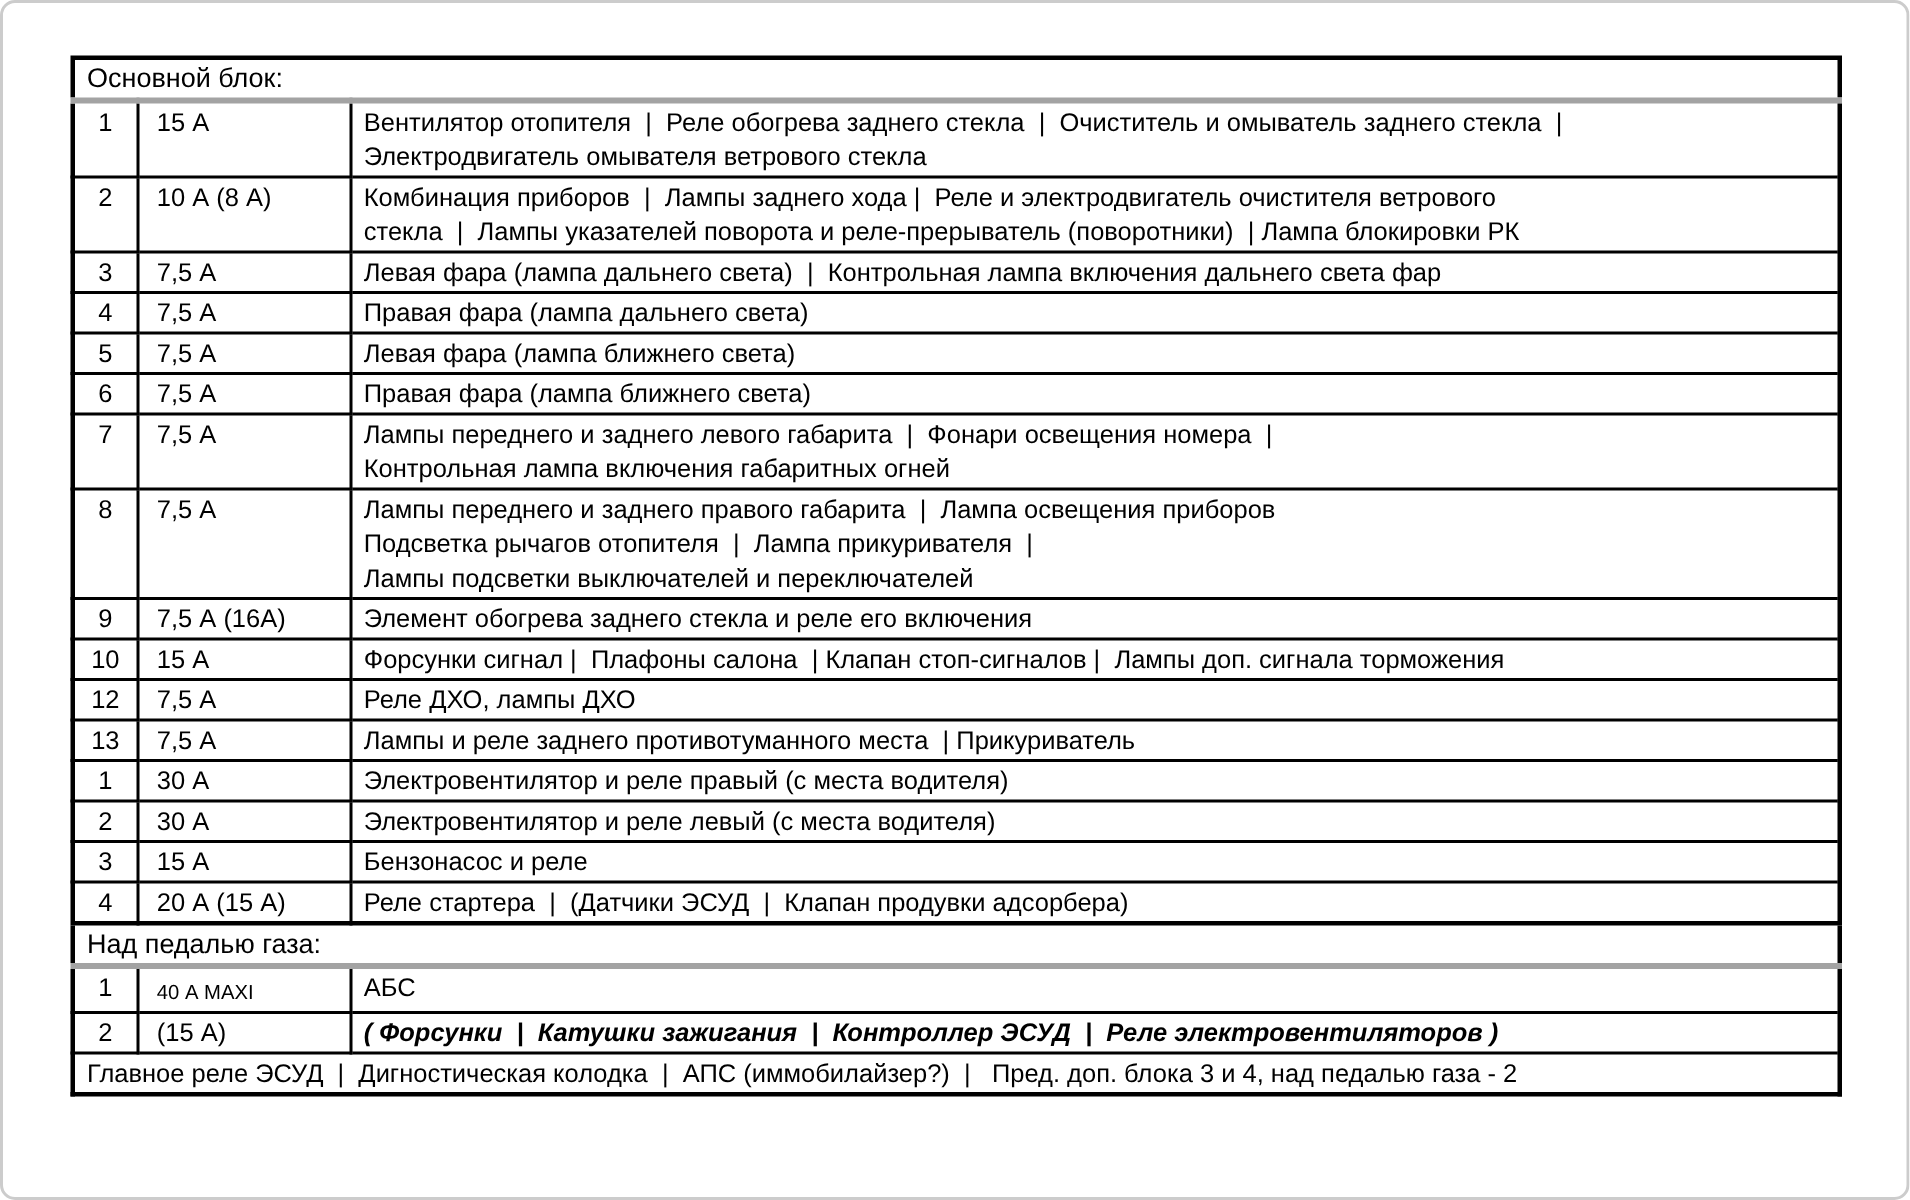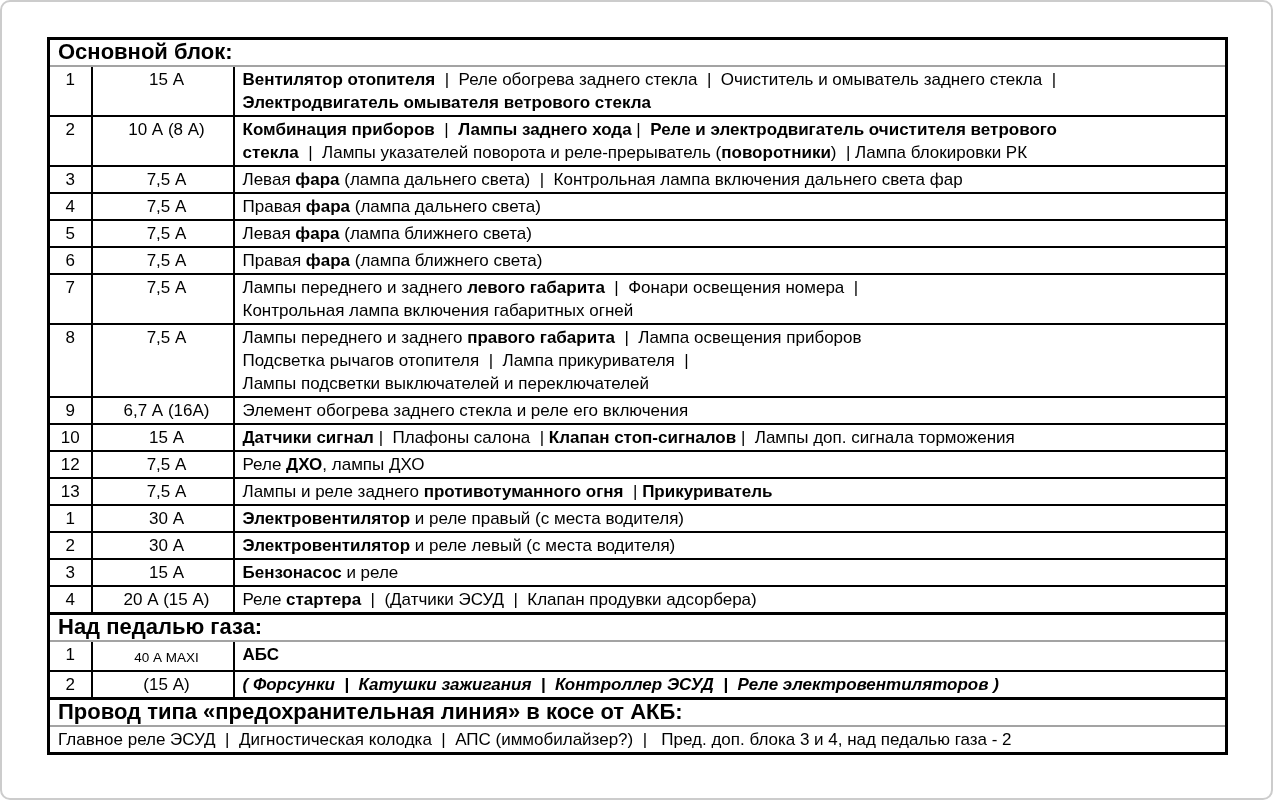--- a/index.html
+++ b/index.html
@@ -12,30 +12,30 @@
     position:absolute;inset:0;border:2px solid #cccccc;border-radius:10px;
     box-sizing:border-box;pointer-events:none;
   }
   .wrap{padding:37px 45px 0 47px;}
   table.fuse-table{
     border-collapse:collapse;width:1181px;table-layout:fixed;
     border:3px solid #000;
   }
   td{border:2px solid #000;vertical-align:top;box-sizing:border-box;}
   tr.section-header td{
-    border-top:3px solid #000;border-bottom:2px solid #a3a3a3;
-    font-weight:bold;font-size:22px;line-height:22px;padding:1px 6px 2px 8px;
+    border-top:3px solid #000;border-bottom:4px solid #a3a3a3;
+    font-weight:normal;font-size:18px;line-height:22px;padding:1px 6px 2px 8px;
     white-space:pre-wrap;
   }
   td.num{text-align:center;font-size:17px;line-height:23px;padding:1px 2px;}
-  td.amp{font-size:17px;line-height:23px;padding:1px 4px 1px 12px;white-space:pre-wrap;text-align:center;}
+  td.amp{font-size:17px;line-height:23px;padding:1px 4px 1px 12px;white-space:pre-wrap;}
   td.amp.amp-small{font-size:13.5px;padding-top:4px;}
   td.amp.amp-italic{}
   td.desc{font-size:17px;line-height:23px;padding:1px 6px 1px 8px;white-space:pre-wrap;}
-  .b{font-weight:bold;}
+  .b{font-weight:normal;}
   .i{}
   .bi{font-weight:bold;font-style:italic;}
 </style>
 </head>
 <body>
 
 <div class="page-frame"></div>
 
 <div class="wrap">
   <table class="fuse-table">
@@ -88,37 +88,37 @@
         </tr>
         <tr>
           <td class="num">8</td>
           <td class="amp">7,5 А</td>
           <td class="desc"><span>Лампы переднего и заднего </span><span class="b">правого габарита</span><span>  |  Лампа освещения приборов
 Подсветка рычагов отопителя  |  Лампа прикуривателя  |
 Лампы подсветки выключателей и переключателей</span></td>
         </tr>
         <tr>
           <td class="num">9</td>
-          <td class="amp">6,7 А (16А)</td>
+          <td class="amp">7,5 А (16А)</td>
           <td class="desc"><span>Элемент обогрева заднего стекла и реле его включения</span></td>
         </tr>
         <tr>
           <td class="num">10</td>
           <td class="amp">15 А</td>
-          <td class="desc"><span class="b">Датчики сигнал</span><span> |  Плафоны салона  | </span><span class="b">Клапан стоп-сигналов</span><span> |  Лампы доп. сигнала торможения</span></td>
+          <td class="desc"><span class="b">Форсунки сигнал</span><span> |  Плафоны салона  | </span><span class="b">Клапан стоп-сигналов</span><span> |  Лампы доп. сигнала торможения</span></td>
         </tr>
         <tr>
           <td class="num">12</td>
           <td class="amp">7,5 А</td>
           <td class="desc"><span>Реле </span><span class="b">ДХО</span><span>, лампы ДХО</span></td>
         </tr>
         <tr>
           <td class="num">13</td>
           <td class="amp">7,5 А</td>
-          <td class="desc"><span>Лампы и реле заднего </span><span class="b">противотуманного огня</span><span>  | </span><span class="b">Прикуриватель</span></td>
+          <td class="desc"><span>Лампы и реле заднего </span><span class="b">противотуманного места</span><span>  | </span><span class="b">Прикуриватель</span></td>
         </tr>
         <tr>
           <td class="num">1</td>
           <td class="amp">30 А</td>
           <td class="desc"><span class="b">Электровентилятор</span><span> и реле правый (с места водителя)</span></td>
         </tr>
         <tr>
           <td class="num">2</td>
           <td class="amp">30 А</td>
           <td class="desc"><span class="b">Электровентилятор</span><span> и реле левый (с места водителя)</span></td>
@@ -139,21 +139,18 @@
         <tr>
           <td class="num">1</td>
           <td class="amp amp-small">40 А MAXI</td>
           <td class="desc"><span class="b">АБС</span></td>
         </tr>
         <tr>
           <td class="num">2</td>
           <td class="amp amp-italic">(15 А)</td>
           <td class="desc"><span class="bi">( Форсунки  |  Катушки зажигания  |  Контроллер ЭСУД  |  Реле электровентиляторов )</span></td>
         </tr>
-        <tr class="section-header">
-          <td colspan="3">Провод типа «предохранительная линия» в косе от АКБ:</td>
-        </tr>
         <tr>
           <td colspan="3" class="desc"><span class="i">Главное реле ЭСУД  |  Дигностическая колодка  |  АПС (иммобилайзер?)  |   Пред. доп. блока 3 и 4, над педалью газа - 2</span></td>
         </tr>
       </tbody>
   </table>
 </div>
 
 </body></html>

